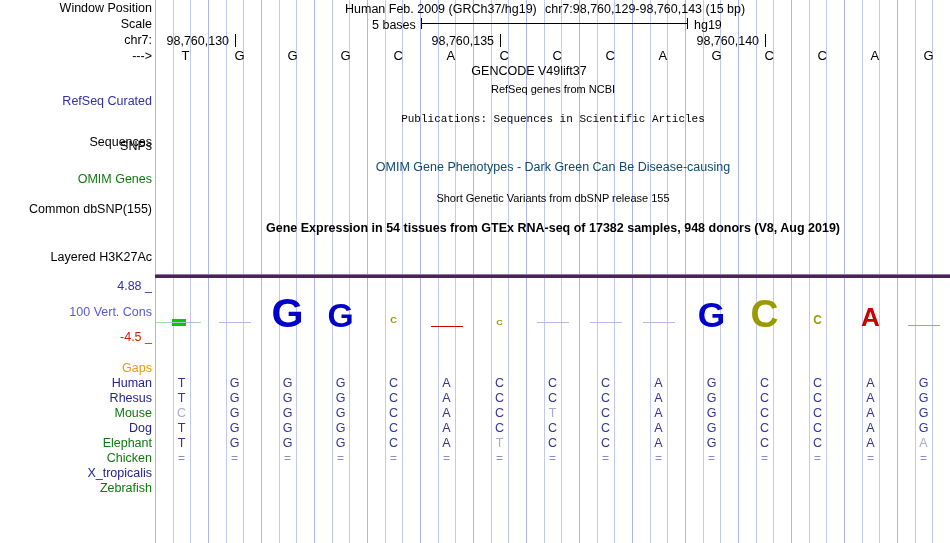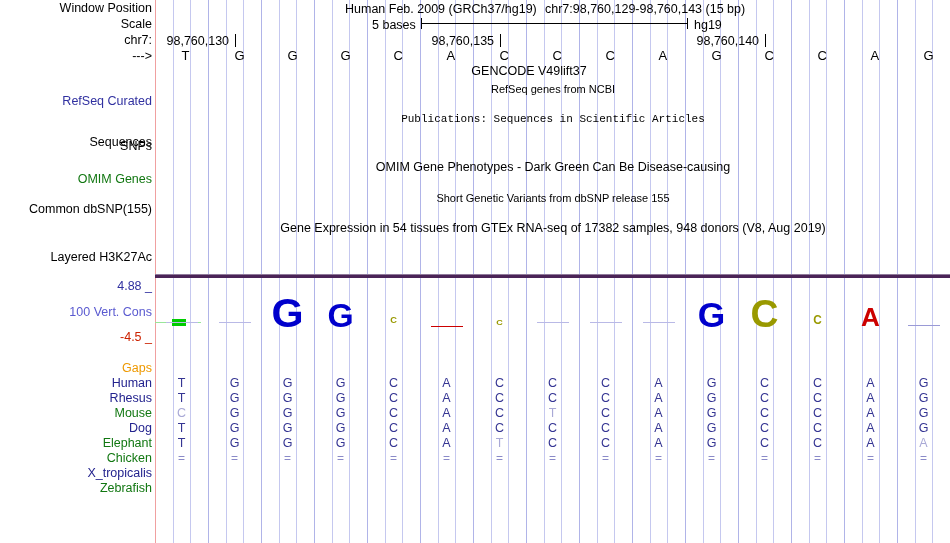--- a/index.html
+++ b/index.html
@@ -25,21 +25,21 @@
   .lab.green{color:#117711;}
   .lab.orange{color:#ee9900;}
   .lab.navy{color:#23238e;}
   .lab.slate{color:#5a5ad0;}
   .lab.red{color:#cc2200;}
 
   
   .ctext{position:absolute;white-space:nowrap;text-align:center;
          font-size:12.5px;line-height:14px;color:#000;}
   .ctext.small{font-size:11px;}
-  .ctext.green{color:#000000;}
+  .ctext.green{color:#0c4a6e;}
   .ctext.navy{color:#23238e;}
   .ctext.slate{color:#5a5ad0;}
   .ctr{transform:translateX(-50%);}
 
   
   .hdrline{position:absolute;white-space:nowrap;font-size:12.5px;color:#000;}
   .scalebar{position:absolute;height:11px;}
   .scalebar .hbar{position:absolute;left:0;right:0;top:5px;height:1px;background:#000;}
   .scalebar .tick{position:absolute;top:0;width:1px;height:11px;background:#000;}
 
@@ -190,21 +190,21 @@
       <div class="base" style="left: 662.5px;"><span>C</span></div>
       <div class="base" style="left: 715.5px;"><span>A</span></div>
       <div class="base" style="left: 768.5px;"><span>G</span></div>
     </div>
 
   <div class="ctext ctr" style="left:529px;top:64px;">GENCODE V49lift37</div>
   <div class="ctext ctr small" style="left:553px;top:82px;">RefSeq genes from NCBI</div>
   <div class="ctext ctr small" style="left:553px;top:112px;font-family:Liberation Mono, monospace;">Publications: Sequences in Scientific Articles</div>
   <div class="ctext ctr green" style="left:553px;top:160px;">OMIM Gene Phenotypes - Dark Green Can Be Disease-causing</div>
   <div class="ctext ctr small" style="left:553px;top:191px;">Short Genetic Variants from dbSNP release 155</div>
-  <div class="ctext ctr" style="left:553px;top:221px;">Gene Expression in 54 tissues from GTEx RNA-seq of 17382 samples, 948 donors (V8, Aug 2019)</div>
+  <div class="ctext ctr" style="left:553px;top:221px;font-weight:bold;">Gene Expression in 54 tissues from GTEx RNA-seq of 17382 samples, 948 donors (V8, Aug 2019)</div>
 
   <div class="purplebar" style="top:274px;">
     <div class="top"></div>
   </div>
 
 
   <div class="conslayer" id="conslayer" style="top:290px;height:45px;">
       <div class="greenline" style="left: 0px; top: 32px; width: 46px;"></div>
       <div class="greenblock" style="left: 17px; top: 29px; width: 14px;"></div>
       <div class="consbar" style="left: 10.5px; width: 32px; height: 1px; top: 32px; background: rgb(185, 185, 230);"></div>

